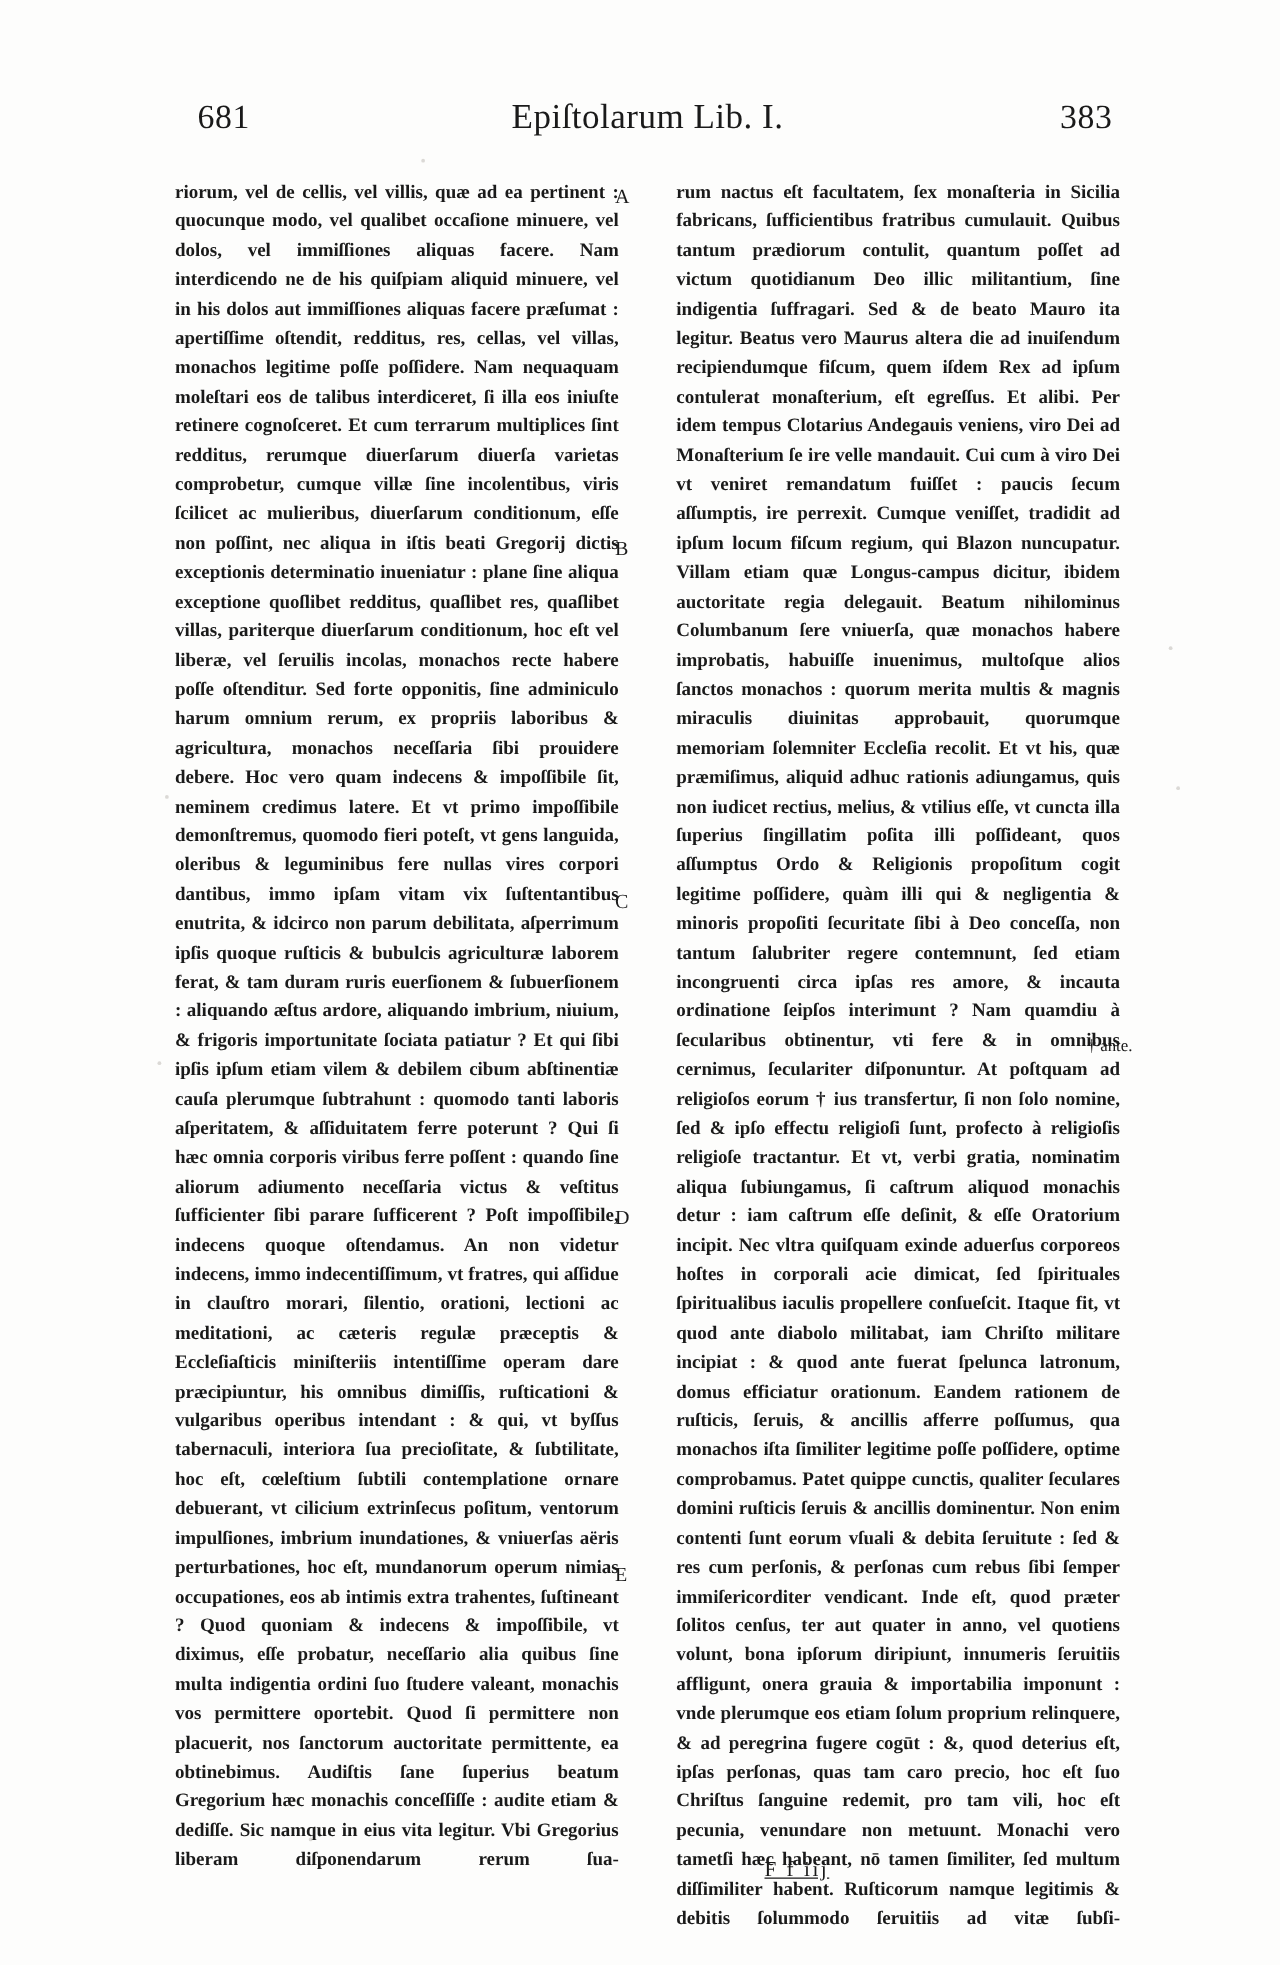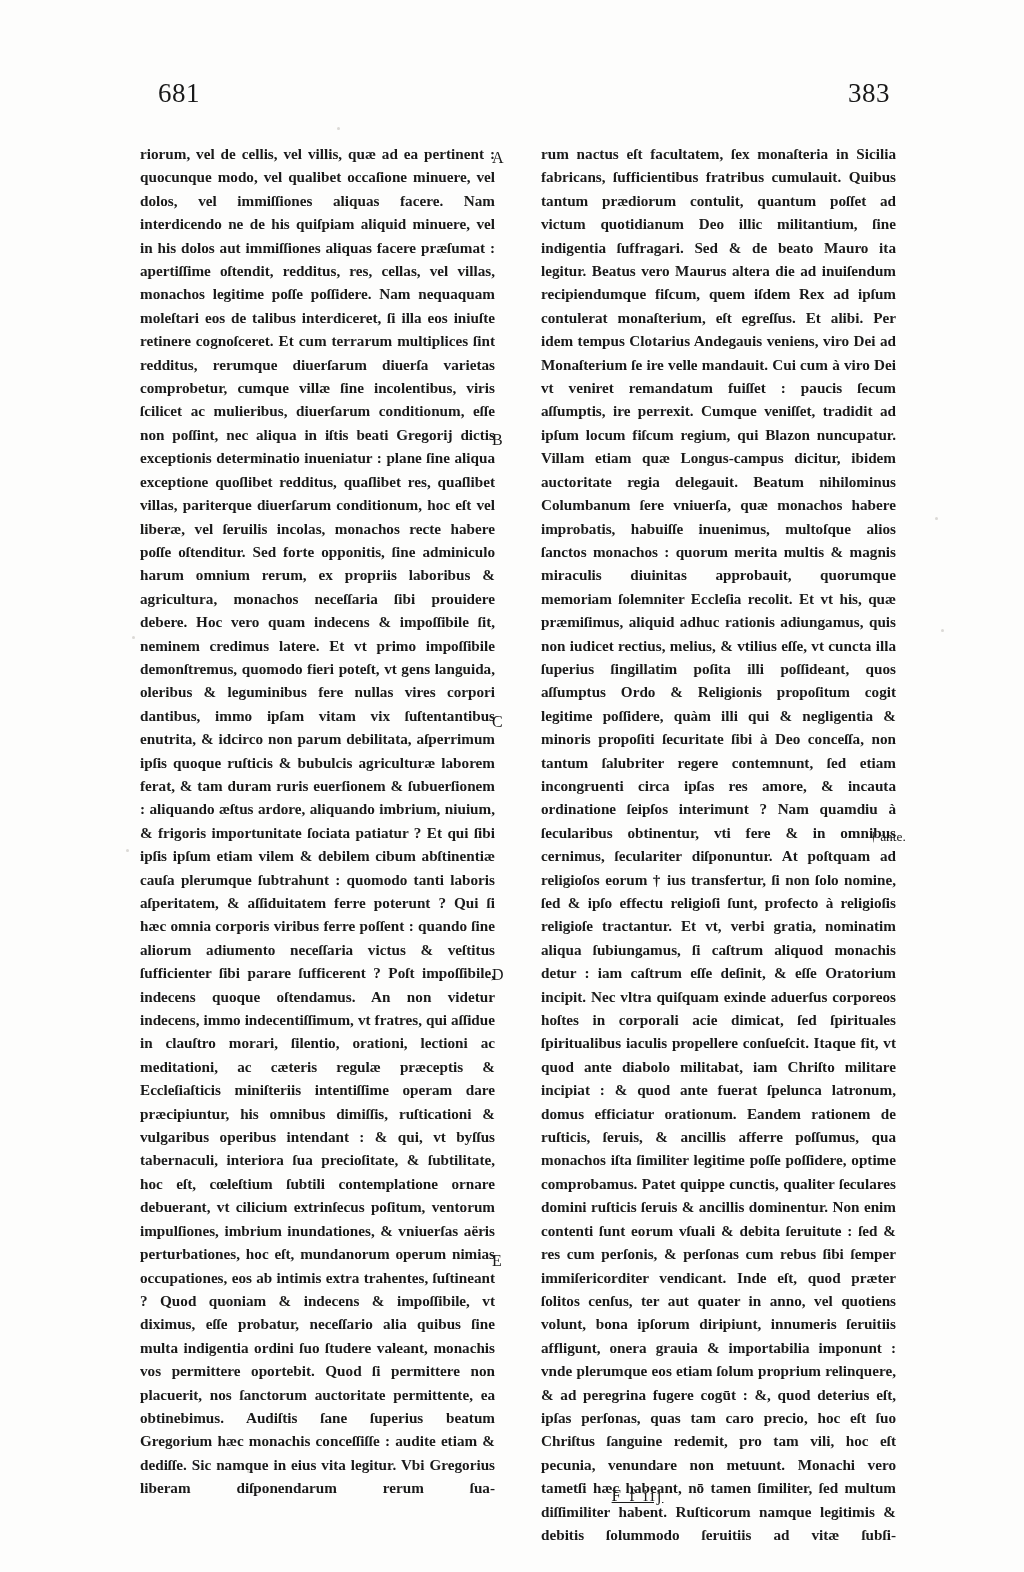--- a/index.html
+++ b/index.html
@@ -120,20 +120,21 @@
 </style>
 </head>
 <body>
 
 <div class="page-surface"></div>
 
 <div class="page-inner">
 
   <div class="running-head">
     <span class="folio folio-left">681</span>
+    <span class="head-title">Epiſtolarum Lib. I.</span>
     <span class="folio folio-right">383</span>
   </div>
 
   <div class="columns">
 
     <div class="col col-left">
       <p>riorum, vel de cellis, vel villis, quæ ad ea pertinent : quocunque modo, vel qualibet occaſione minuere, vel dolos, vel immiſſiones aliquas facere. Nam interdicendo ne de his quiſpiam aliquid minuere, vel in his dolos aut immiſſiones aliquas facere præſumat : apertiſſime oſtendit, redditus, res, cellas, vel villas, monachos legitime poſſe poſſidere. Nam nequaquam moleſtari eos de talibus interdiceret, ſi illa eos iniuſte retinere cognoſceret. Et cum terrarum multiplices ſint redditus, rerumque diuerſarum diuerſa varietas comprobetur, cumque villæ ſine incolentibus, viris ſcilicet ac mulieribus, diuerſarum conditionum, eſſe non poſſint, nec aliqua in iſtis beati Gregorij dictis exceptionis determinatio inueniatur : plane ſine aliqua exceptione quoſlibet redditus, quaſlibet res, quaſlibet villas, pariterque diuerſarum conditionum, hoc eſt vel liberæ, vel ſeruilis incolas, monachos recte habere poſſe oſtenditur. Sed forte opponitis, ſine adminiculo harum omnium rerum, ex propriis laboribus &amp; agricultura, monachos neceſſaria ſibi prouidere debere. Hoc vero quam indecens &amp; impoſſibile ſit, neminem credimus latere. Et vt primo impoſſibile demonſtremus, quomodo fieri poteſt, vt gens languida, oleribus &amp; leguminibus fere nullas vires corpori dantibus, immo ipſam vitam vix ſuſtentantibus enutrita, &amp; idcirco non parum debilitata, aſperrimum ipſis quoque ruſticis &amp; bubulcis agriculturæ laborem ferat, &amp; tam duram ruris euerſionem &amp; ſubuerſionem : aliquando æſtus ardore, aliquando imbrium, niuium, &amp; frigoris importunitate ſociata patiatur ? Et qui ſibi ipſis ipſum etiam vilem &amp; debilem cibum abſtinentiæ cauſa plerumque ſubtrahunt : quomodo tanti laboris aſperitatem, &amp; aſſiduitatem ferre poterunt ? Qui ſi hæc omnia corporis viribus ferre poſſent : quando ſine aliorum adiumento neceſſaria victus &amp; veſtitus ſufficienter ſibi parare ſufficerent ? Poſt impoſſibile, indecens quoque oſtendamus. An non videtur indecens, immo indecentiſſimum, vt fratres, qui aſſidue in clauſtro morari, ſilentio, orationi, lectioni ac meditationi, ac cæteris regulæ præceptis &amp; Eccleſiaſticis miniſteriis intentiſſime operam dare præcipiuntur, his omnibus dimiſſis, ruſticationi &amp; vulgaribus operibus intendant : &amp; qui, vt byſſus tabernaculi, interiora ſua precioſitate, &amp; ſubtilitate, hoc eſt, cœleſtium ſubtili contemplatione ornare debuerant, vt cilicium extrinſecus poſitum, ventorum impulſiones, imbrium inundationes, &amp; vniuerſas aëris perturbationes, hoc eſt, mundanorum operum nimias occupationes, eos ab intimis extra trahentes, ſuſtineant ? Quod quoniam &amp; indecens &amp; impoſſibile, vt diximus, eſſe probatur, neceſſario alia quibus ſine multa indigentia ordini ſuo ſtudere valeant, monachis vos permittere oportebit. Quod ſi permittere non placuerit, nos ſanctorum auctoritate permittente, ea obtinebimus. Audiſtis ſane ſuperius beatum Gregorium hæc monachis conceſſiſſe : audite etiam &amp; dediſſe. Sic namque in eius vita legitur. Vbi Gregorius liberam diſponendarum rerum ſua-</p>
     </div>
 
     <div class="col col-right">

